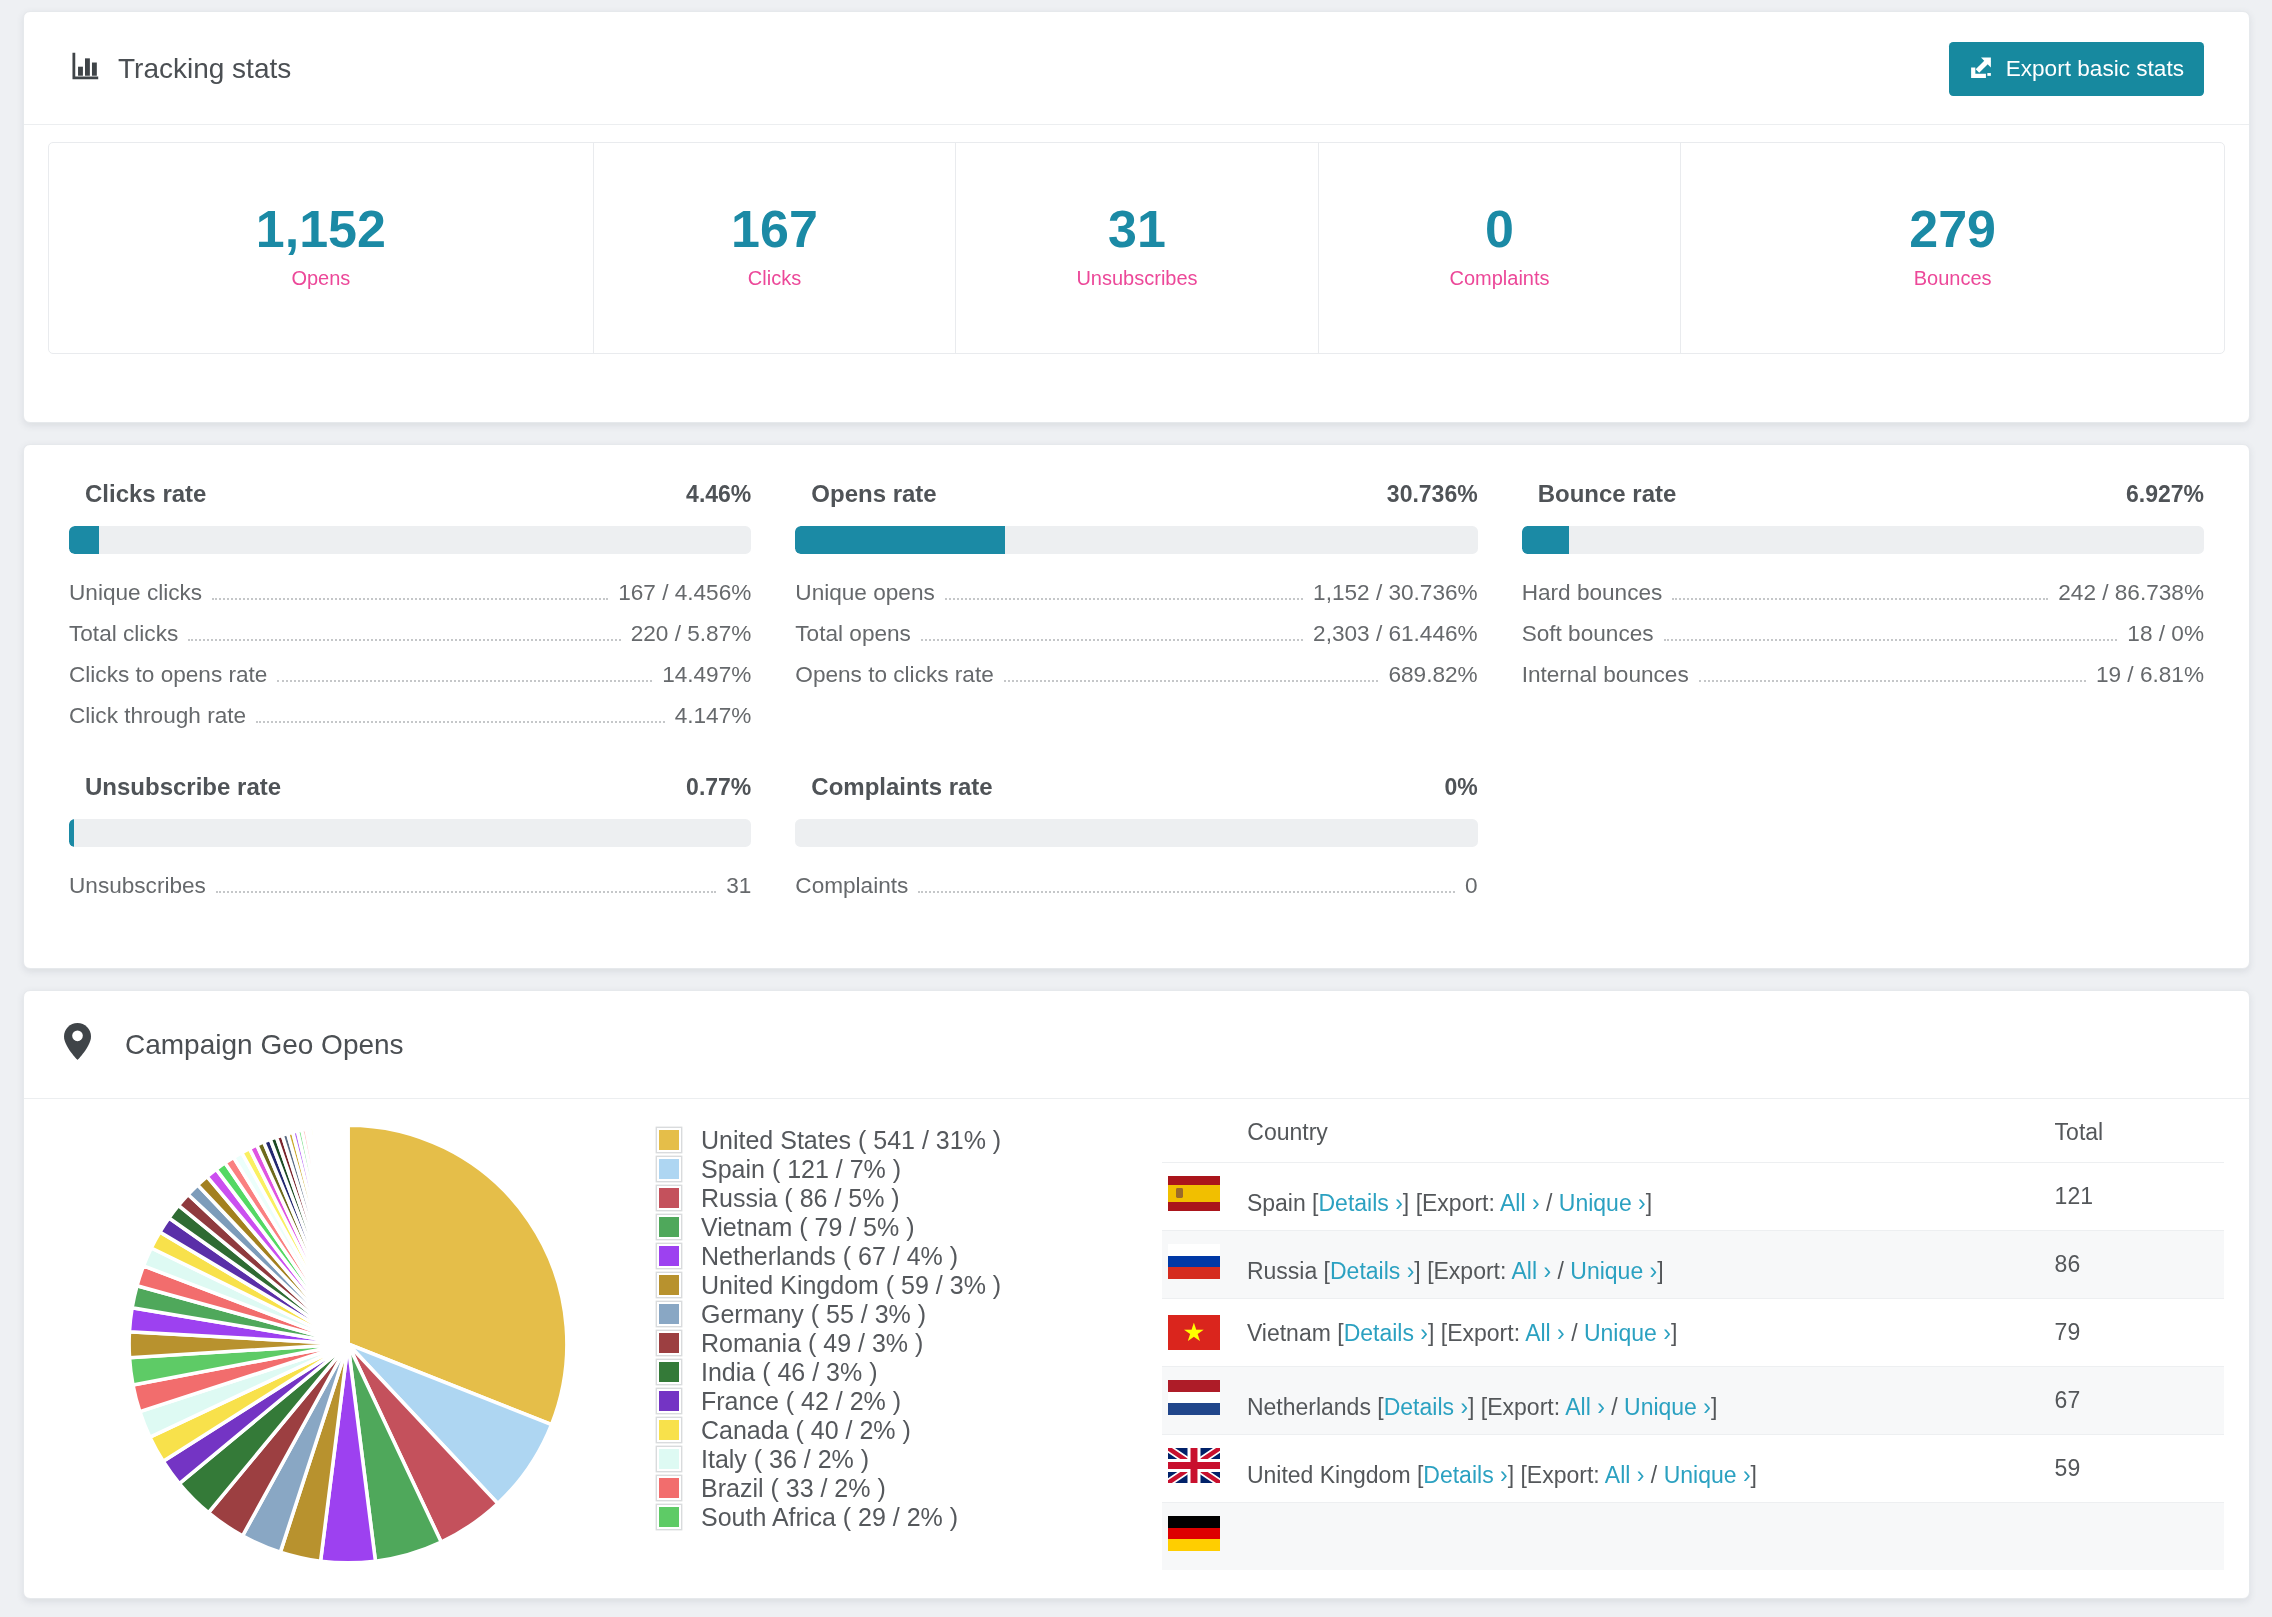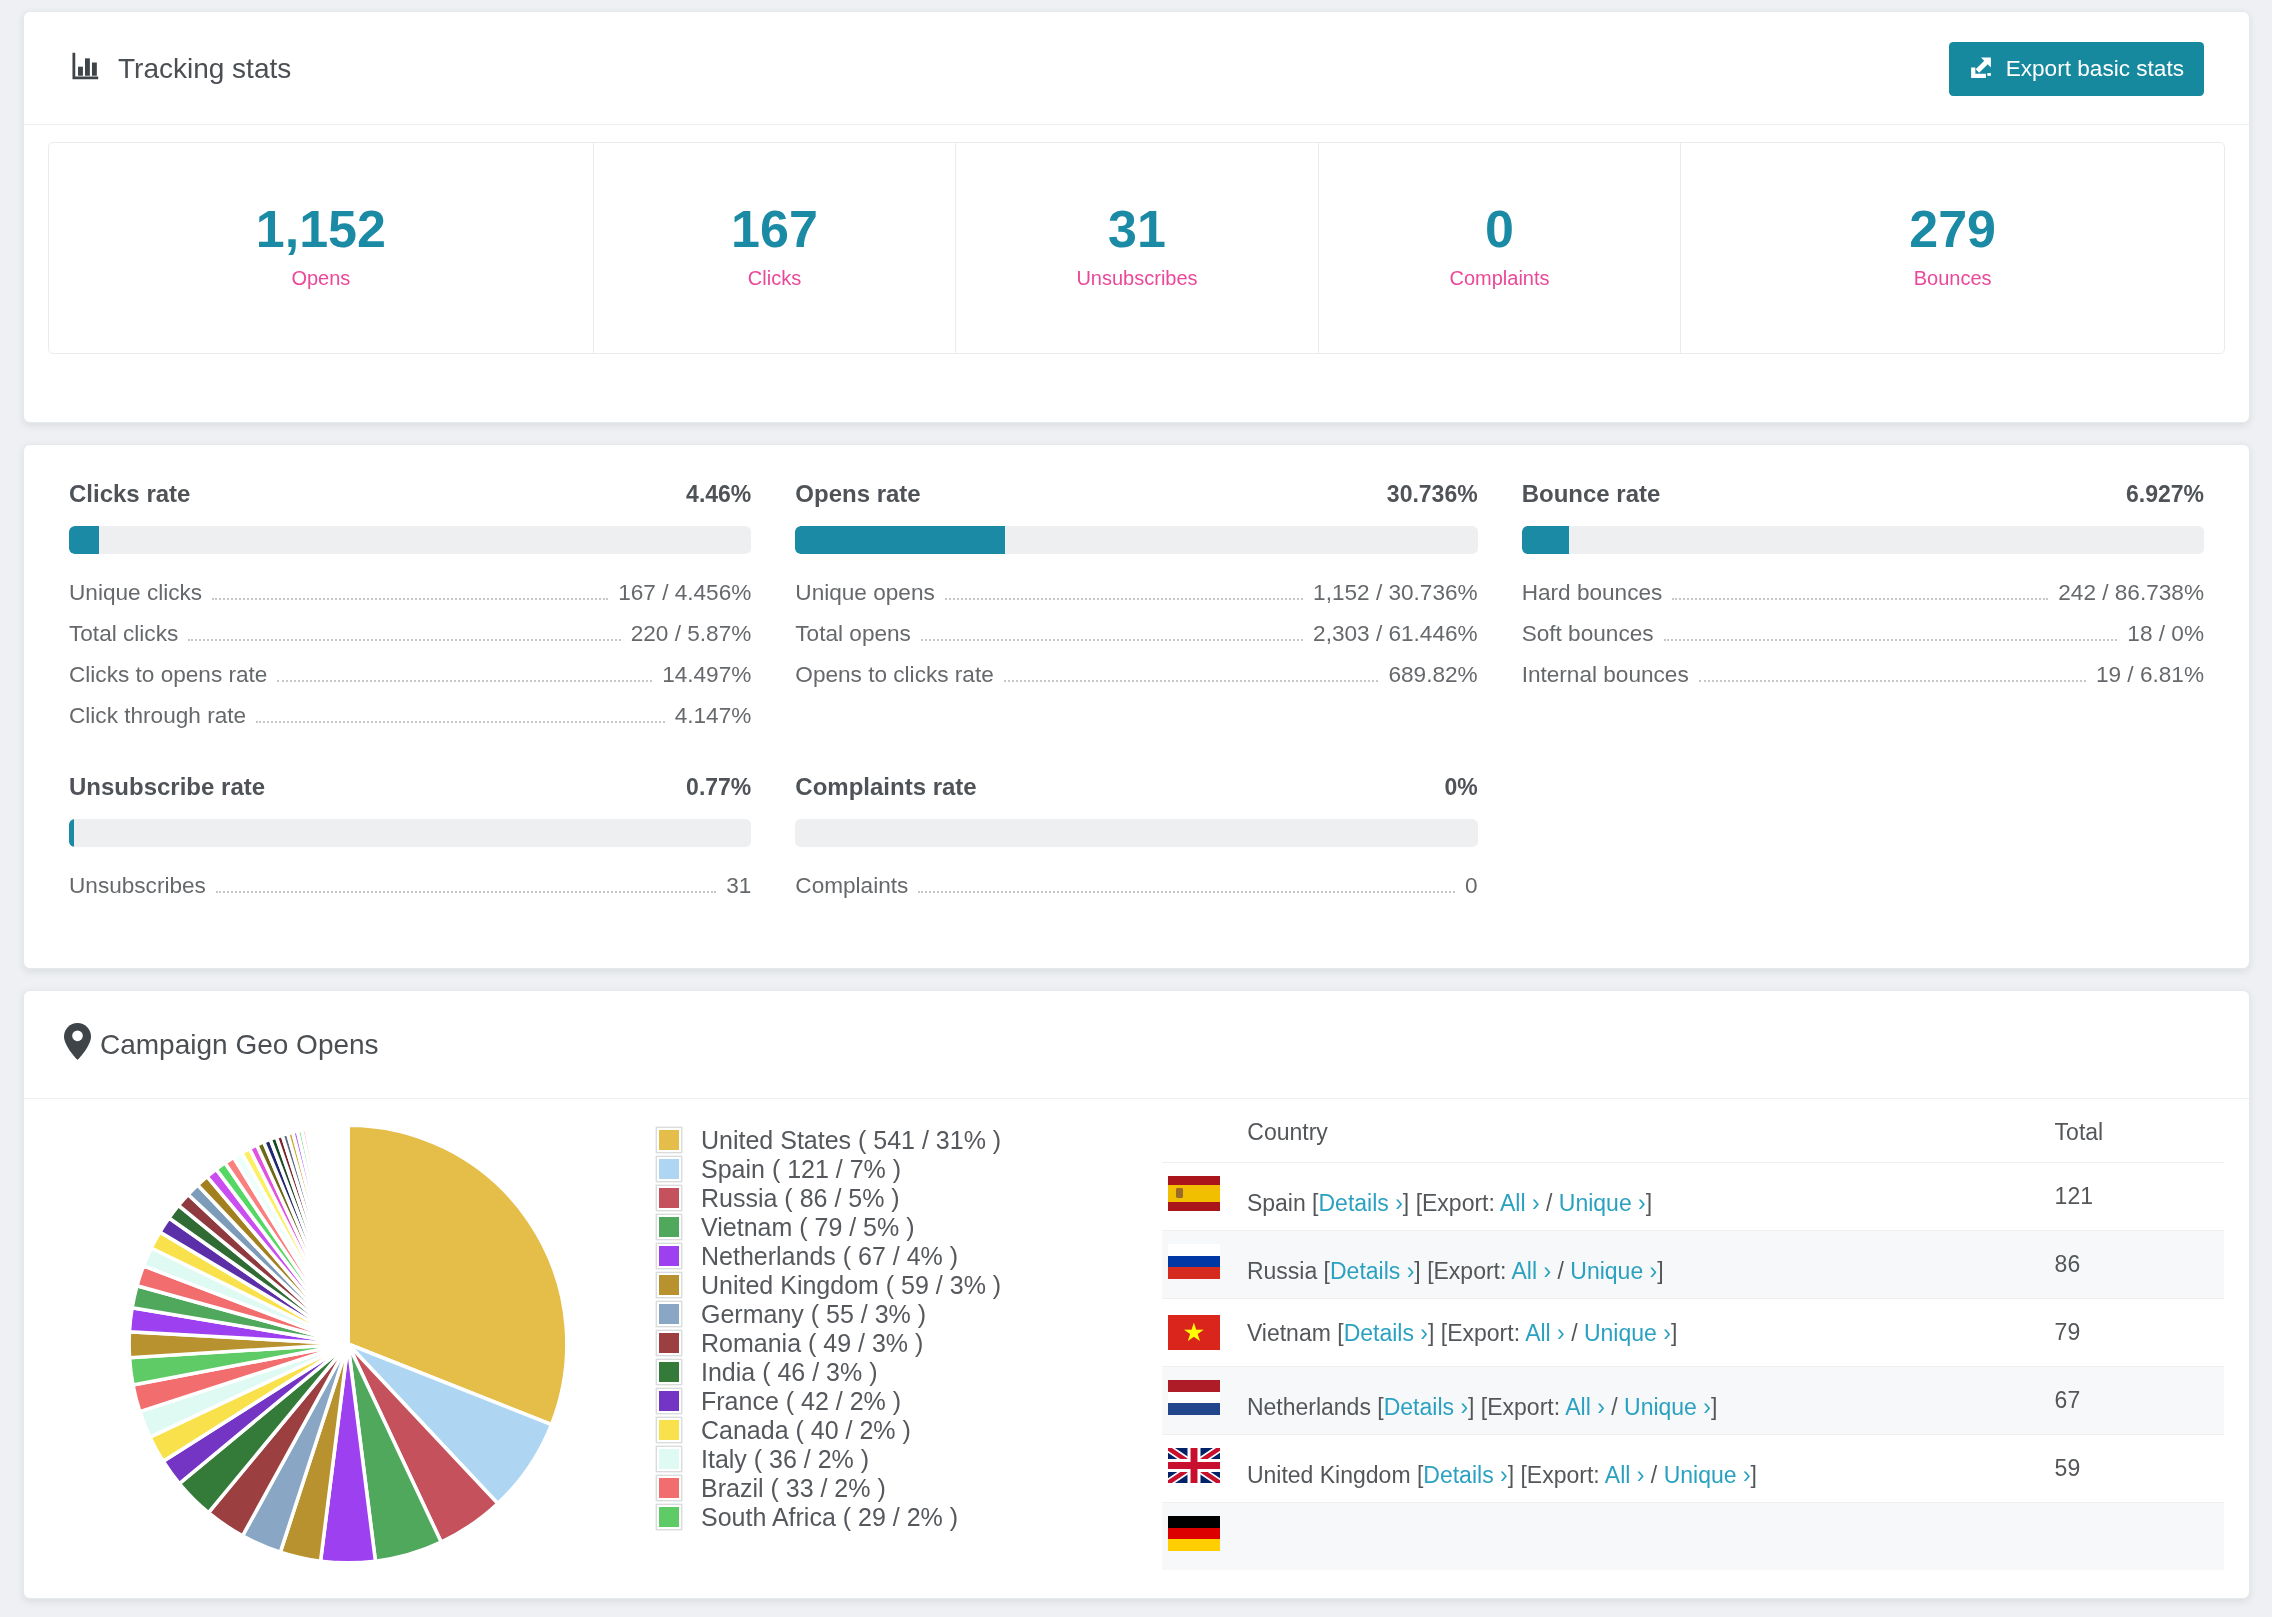--- a/index.html
+++ b/index.html
@@ -34,32 +34,32 @@
   .stats-wrap { padding: 17px 24px 68px; }
   .stats-row { display: flex; border: 1.4px solid #e9ebee; border-radius: 5px; }
   .stat-cell { padding: 59px 0; text-align: center; border-left: 1.4px solid #e9ebee; flex: 0 0 16.667%; }
   .stat-cell:first-child { border-left: none; }
   .stat-cell.wide { flex: 0 0 25%; }
   .stat-value { font-size: 52px; font-weight: 700; color: #1b8aa5; line-height: 54px; }
   .stat-label { font-size: 20px; color: #ec4899; margin-top: 7px; line-height: 31px; }
   
   .rates-card { padding: 35px 45px 62px; }
   .rates-grid { display: grid; grid-template-columns: repeat(3, 1fr); column-gap: 44px; row-gap: 37px; }
-  .rate-head { display: flex; justify-content: space-between; align-items: baseline; }
+  .rate-head { display: flex; justify-content: space-between; align-items: baseline; margin-left: 16px; }
   .rate-title { font-size: 24px; font-weight: 700; color: #4f5357; line-height: 28px; }
   .rate-value { font-size: 23px; font-weight: 700; color: #4f5357; }
   .bar { margin-top: 17.6px; height: 28px; background: #edeff1; border-radius: 5.6px; overflow: hidden; }
   .bar-fill { height: 100%; background: #1b8aa5; border-radius: 5.6px 0 0 5.6px; }
   .metrics { margin-top: 18.4px; }
   .metric { display: flex; align-items: baseline; padding: 7.8px 0; font-size: 22.6px; color: #66696c; line-height: 25.4px; }
   .m-leader { flex: 1; border-bottom: 2.1px dotted #c5c7c9; margin: 0 10px 5.6px; align-self: flex-end; min-width: 28px; }
   .m-label, .m-value { white-space: nowrap; }
   
   .geo-header {
-    display: flex; align-items: center; gap: 9px;
+    display: flex; align-items: center; gap: 34px;
     padding: 32px 40px 31px; font-size: 28px; color: #4b4f53;
     border-bottom: 1.4px solid #eceef0;
   }
   .geo-body { display: flex; padding: 10px 25.4px 21px 40px; }
   .pie-wrap { width: 593px; flex: 0 0 auto; }
   .pie-wrap svg { display: block; margin-left: 51px; margin-top: 1.4px; }
   .legend { width: 494px; flex: 0 0 auto; padding-top: 18.4px; }
   .legend-item { display: flex; align-items: center; margin-bottom: 5px; }
   .swatch { width: 24px; height: 24px; flex: 0 0 auto; border: 2.1px solid #fff; box-shadow: 0 0 0 1.4px #d9dbdd; }
   .legend-label { margin-left: 20px; font-size: 25px; color: #55585c; line-height: 24px; }

